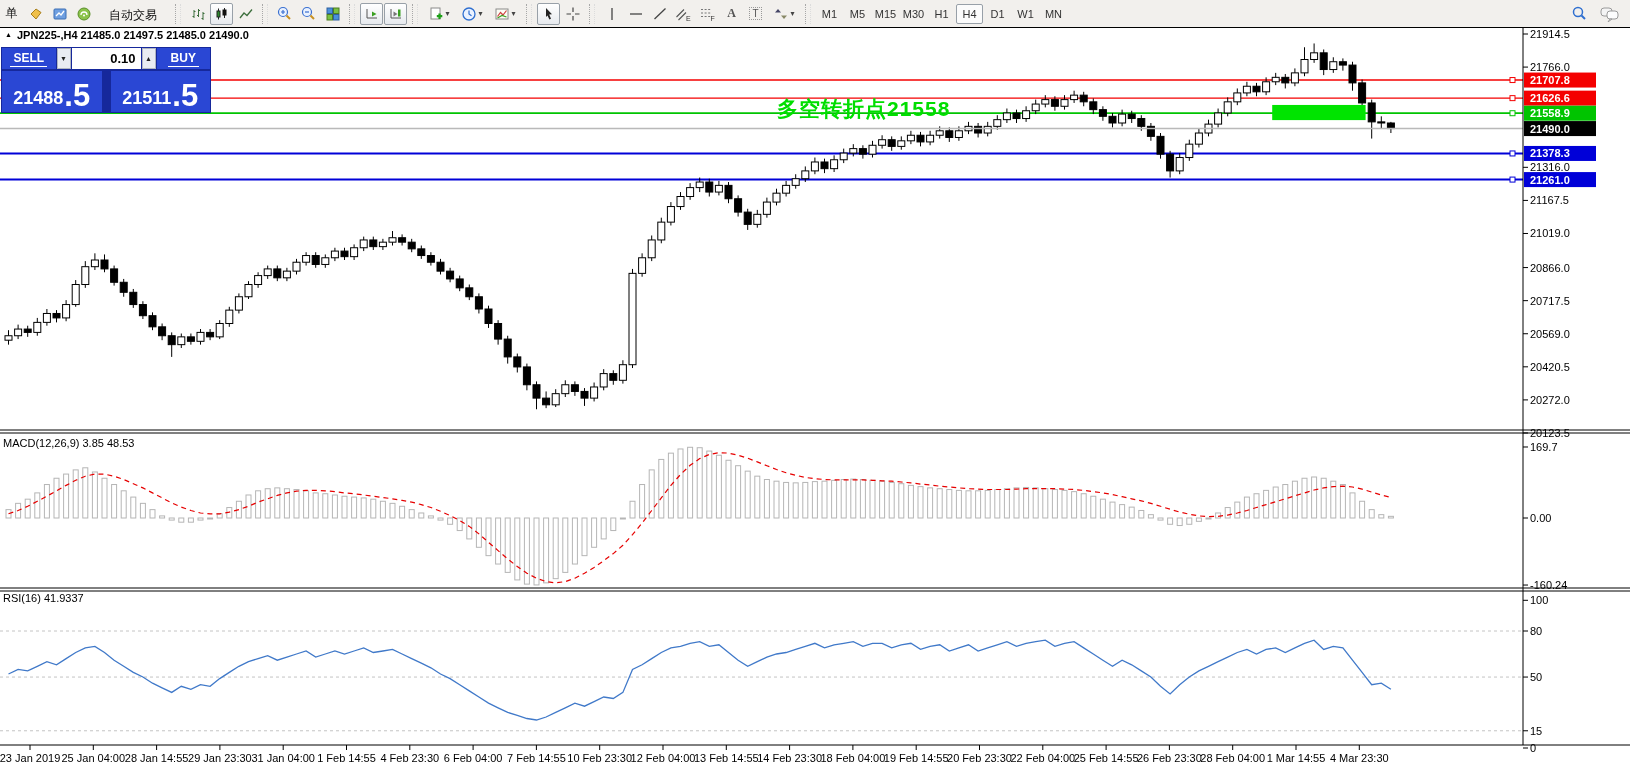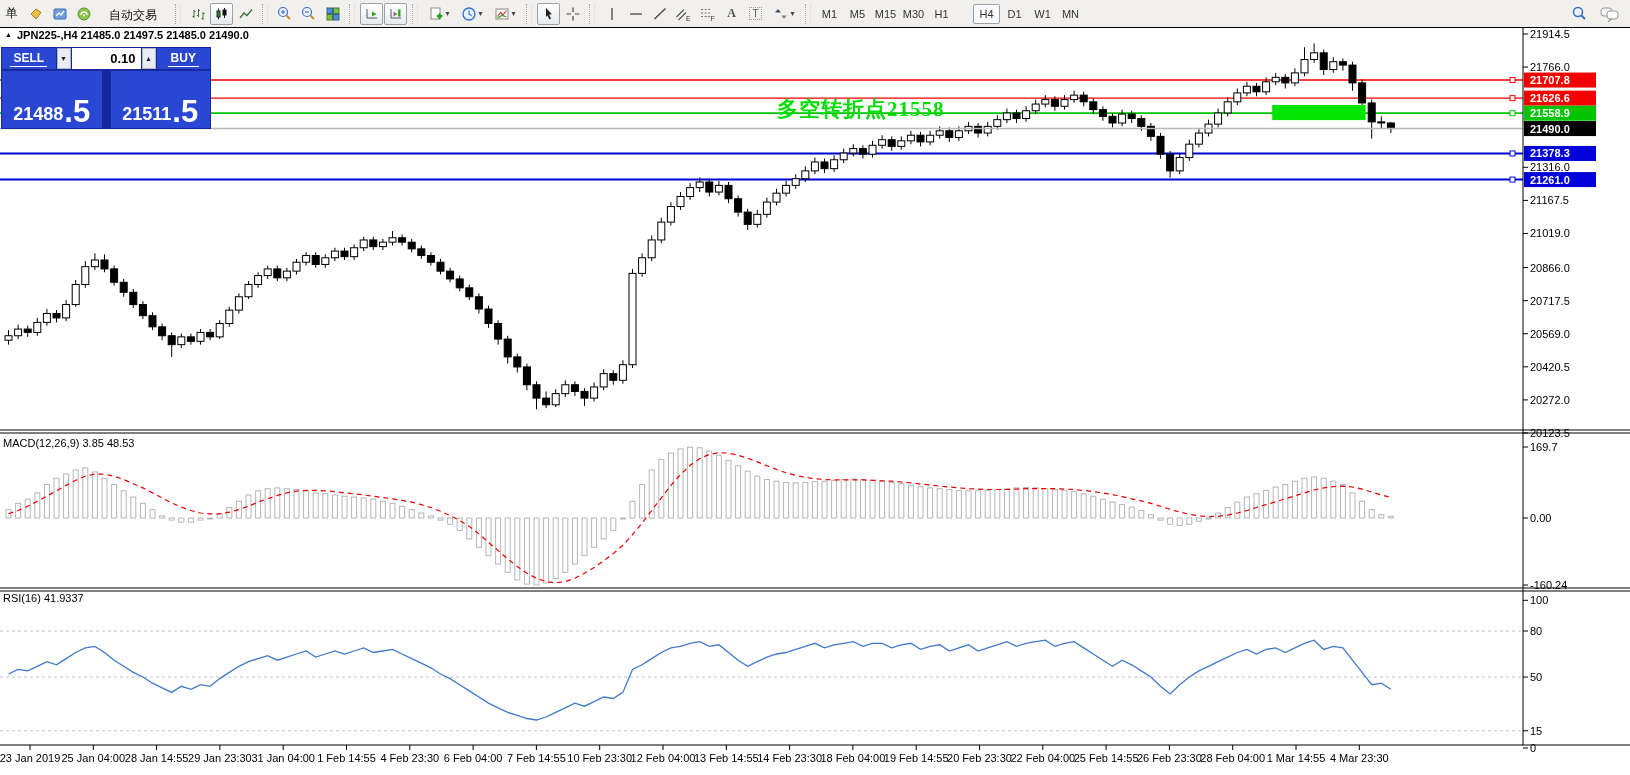--- a/index.html
+++ b/index.html
@@ -12,44 +12,44 @@
   .tb-btn{height:22px;min-width:23px;display:flex;align-items:center;justify-content:center;
           border:1px solid transparent;border-radius:2px;box-sizing:border-box;color:#333;}
   .tb-btn.pressed{border-color:#98a0a8;background:linear-gradient(#ffffff,#e7eaee);}
   .tb-grip{width:4px;height:20px;margin:0 4px;border-left:1px dotted #a8a8a8;border-right:1px dotted #dcdcdc;}
   .tb-txt{font-size:12px;color:#111;}
   .caret{font-size:8px;color:#444;margin-left:1px;}
   .autotrade{display:flex;align-items:center;gap:3px;padding:0 4px;flex-direction:column;}
   .autotrade .lbl{font-size:12px;color:#111;}
   .tf{min-width:27px;height:20px;font-size:11px;color:#333;display:flex;align-items:center;
       justify-content:center;border:1px solid transparent;border-radius:2px;box-sizing:border-box;}
-  .tf.active{border-color:#98a0a8;background:#fbfbfb;margin-left:17px;}
+  .tf.active{border-color:#98a0a8;background:#fbfbfb;}
   .tb-right{margin-left:auto;display:flex;align-items:center;gap:12px;margin-right:10px;}
   .glyph-serif{font-family:"Liberation Serif",serif;font-weight:bold;font-size:12px;color:#555;}
   .t-box{font-size:10px;color:#555;border:1px dotted #999;padding:0 2px;line-height:11px;}
   
   .collapse-marker{position:absolute;left:5px;top:31px;font-size:7px;color:#000;}
   .symbol-title{position:absolute;left:17px;top:29px;font-size:11px;font-weight:bold;color:#000;}
   .ind-label{position:absolute;font-size:11px;color:#000;background:transparent;}
   .ind-label.macd{left:3px;top:437px;}
   .ind-label.rsi{left:3px;top:592px;}
   .annotation{position:absolute;left:777px;top:95px;font-size:21px;font-weight:bold;
-              letter-spacing:1px;color:#00de00;font-family:Liberation Serif, serif;}
+              letter-spacing:1px;color:#00de00;}
   
   .trade-panel{position:absolute;left:1px;top:47px;width:210px;background:#16289b;
                padding:1px;box-sizing:border-box;z-index:4;}
   .tp-row1{display:flex;height:21px;gap:1px;}
   .btn-trade{flex:1;background:#2a47d4;color:#fff;font-size:12px;font-weight:bold;
              display:flex;align-items:center;justify-content:center;cursor:default;}
   .btn-trade .u{border-bottom:1.5px solid #fff;padding:0 3px 1px;}
   .spin{width:14px;background:#e9ecf2;color:#222;font-size:7px;display:flex;align-items:center;
         justify-content:center;border:1px solid #b0b6c2;box-sizing:border-box;}
   .vol{width:69px;background:#fff;color:#000;font-size:13px;font-weight:bold;display:flex;
        align-items:center;justify-content:flex-end;padding-right:5px;box-sizing:border-box;}
-  .tp-row2{display:flex;gap:9px;margin-top:2px;height:57px;}
+  .tp-row2{display:flex;gap:9px;margin-top:2px;height:41px;}
   .price-box{flex:1;background:#2a47d4;display:flex;align-items:flex-end;justify-content:center;
              color:#fff;font-weight:bold;padding-bottom:3px;}
   .price-main{font-size:18px;line-height:1.1;}
   .price-frac{font-size:31px;line-height:0.8;margin-left:1px;}
   svg.plot{position:absolute;left:0;top:0;}
 </style>
 </head>
 <body>
 
 <div class="screen">

